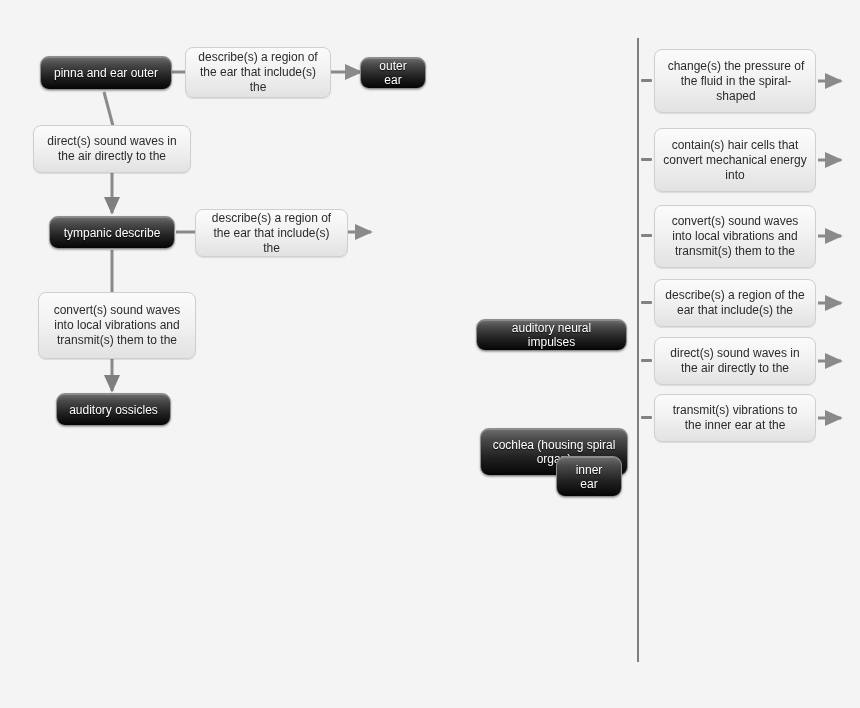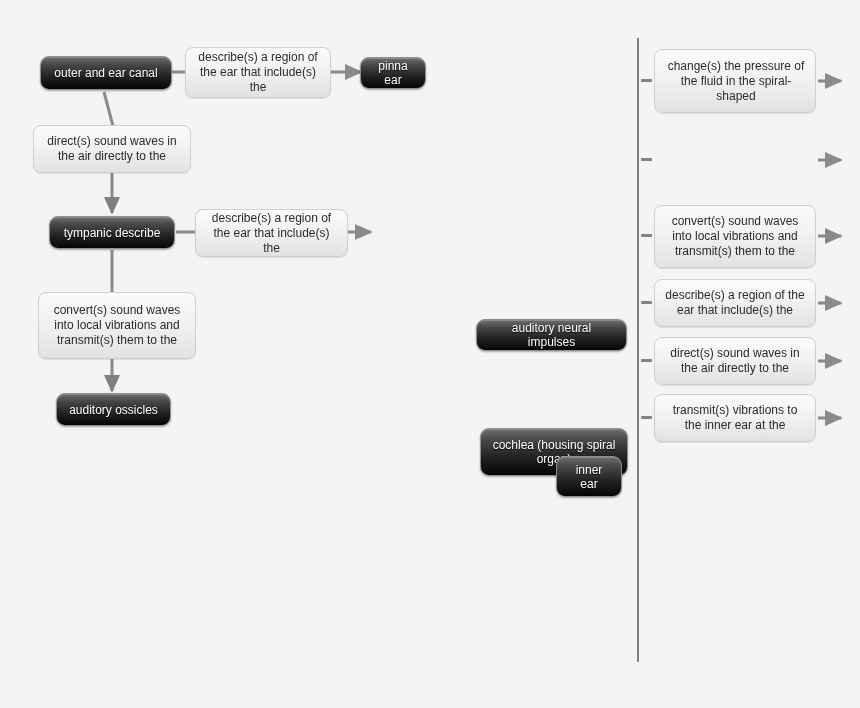--- a/index.html
+++ b/index.html
@@ -127,25 +127,25 @@
     <line x1="818" y1="81" x2="841" y2="81" stroke="#8a8a8a" stroke-width="3" marker-end="url(#ah)"></line>
     <line x1="818" y1="160" x2="841" y2="160" stroke="#8a8a8a" stroke-width="3" marker-end="url(#ah)"></line>
     <line x1="818" y1="236" x2="841" y2="236" stroke="#8a8a8a" stroke-width="3" marker-end="url(#ah)"></line>
     <line x1="818" y1="303" x2="841" y2="303" stroke="#8a8a8a" stroke-width="3" marker-end="url(#ah)"></line>
     <line x1="818" y1="361" x2="841" y2="361" stroke="#8a8a8a" stroke-width="3" marker-end="url(#ah)"></line>
     <line x1="818" y1="418" x2="841" y2="418" stroke="#8a8a8a" stroke-width="3" marker-end="url(#ah)"></line>
   </svg>
 
   <div class="divider" style="left:637px; top:38px; height:624px;"></div>
 
-  <div class="node-dark" style="left:40px; top:56px; width:132px; height:34px;">outer and ear canal</div>
+  <div class="node-dark" style="left:40px; top:56px; width:132px; height:34px;">pinna and ear outer</div>
 
   <div class="card-light" style="left:185px; top:47px; width:146px; height:51px;">describe(s) a region of the ear that include(s) the</div>
 
-  <div class="node-dark" style="left:360px; top:57px; width:66px; height:32px;">pinna ear</div>
+  <div class="node-dark" style="left:360px; top:57px; width:66px; height:32px;">outer ear</div>
 
   <div class="card-light" style="left:33px; top:125px; width:158px; height:48px;">direct(s) sound waves in the air directly to the</div>
 
   <div class="node-dark" style="left:49px; top:216px; width:126px; height:33px;">tympanic describe</div>
 
   <div class="card-light" style="left:195px; top:209px; width:153px; height:48px;">describe(s) a region of the ear that include(s) the</div>
 
 
   <div class="card-light" style="left:38px; top:292px; width:158px; height:67px;">convert(s) sound waves into local vibrations and transmit(s) them to the</div>
 
@@ -155,20 +155,21 @@
 
   <div class="node-dark" style="left:480px; top:392px; width:148px; height:48px;margin-top:36px;">cochlea (housing spiral organ)</div>
 
   <div class="node-dark" style="left:556px; top:456px; width:66px; height:41px;">inner ear</div>
 
 
   <div class="stub" style="left:641px; top:79px;"></div>
   <div class="card-light" style="left:654px; top:49px; width:162px; height:64px;padding-left:10px;">change(s) the pressure of the fluid in the spiral-shaped</div>
 
   <div class="stub" style="left:641px; top:158px;"></div>
+  <div class="card-light" style="left:654px; top:128px; width:162px; height:64px;">contain(s) hair cells that convert mechanical energy into</div>
 
   <div class="stub" style="left:641px; top:234px;"></div>
   <div class="card-light" style="left:654px; top:205px; width:162px; height:63px;">convert(s) sound waves into local vibrations and transmit(s) them to the</div>
 
   <div class="stub" style="left:641px; top:301px;"></div>
   <div class="card-light" style="left:654px; top:279px; width:162px; height:48px;">describe(s) a region of the ear that include(s) the</div>
 
   <div class="stub" style="left:641px; top:359px;"></div>
   <div class="card-light" style="left:654px; top:337px; width:162px; height:48px;">direct(s) sound waves in the air directly to the</div>
 

